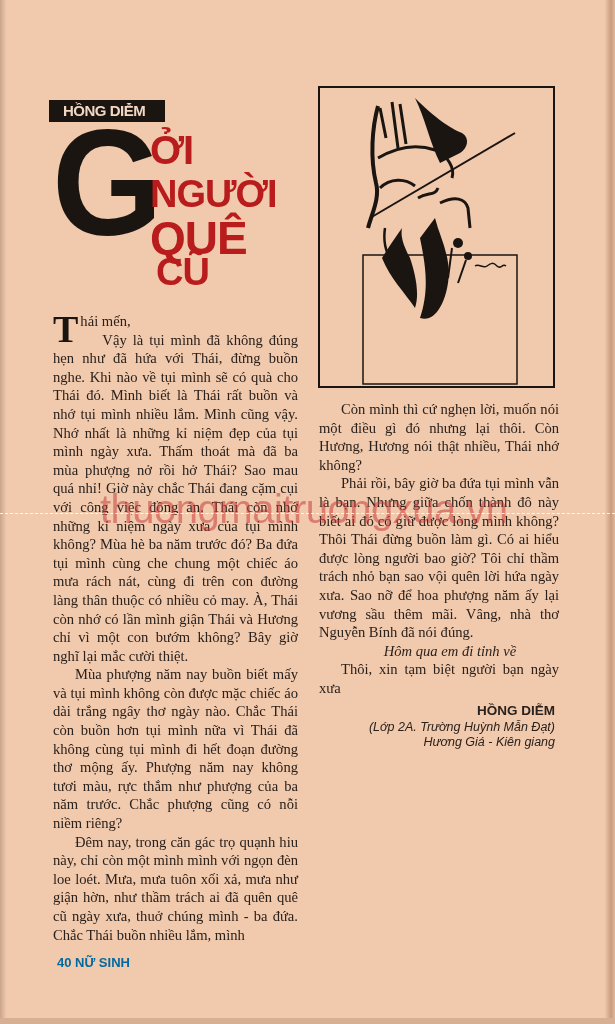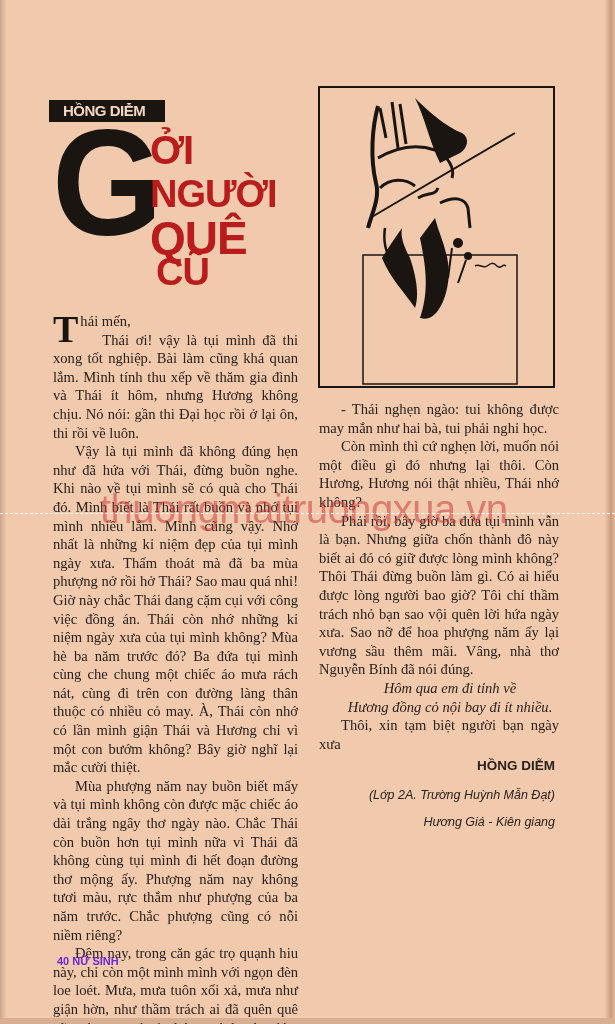--- a/index.html
+++ b/index.html
@@ -45,25 +45,25 @@
     float:left; font-size:38px; line-height:30px; font-weight:bold; margin:2px 2px 0 0;
     font-family:"Liberation Serif", serif; color:#1b1512;
   }
   .poem { font-style:italic; padding-left:22px; text-align:center; }
   .signature {
     text-align:right; font-family:"Liberation Sans", sans-serif; font-weight:bold; font-size:13.5px;
     margin-top:4px; padding-right:4px;
   }
   .school {
     text-align:right; font-family:"Liberation Sans", sans-serif; font-style:italic; font-size:12.5px;
-    line-height:15px; padding-right:4px;margin-top:12px;
+    line-height:15px; padding-right:4px;
   }
   .footer {
     position:absolute; left:57px; top:955px; font-family:"Liberation Sans", sans-serif;
-    font-weight:bold; font-size:11px; color:#6d28d9;
+    font-weight:bold; font-size:13px; color:#0369a1;
   }
   .illustration {
     position:absolute; left:318px; top:86px; width:237px; height:302px;
     border:2px solid #1b1512; box-sizing:border-box;
   }
   .illustration svg { position:absolute; left:0; top:0; }
   .watermark-line {
     position:absolute; left:0; top:513px; width:615px; height:0;
     border-top:1.5px dashed rgba(255,255,255,0.85);
   }
@@ -102,32 +102,29 @@
     <path d="M100 150 C105 175 110 200 100 230 C115 235 125 215 128 195 C132 170 120 150 115 130Z" fill="#1b1512"></path>
     <circle cx="138" cy="155" r="5" fill="#1b1512"></circle>
     <circle cx="148" cy="168" r="4" fill="#1b1512"></circle>
     <path d="M132 160 L128 190 M146 172 L138 195" stroke="#1b1512" stroke-width="2"></path>
     <path d="M155 178 c4 -3 8 3 12 0 s6 -4 10 0 s5 -3 9 0" fill="none" stroke="#1b1512" stroke-width="1.5"></path>
   </svg>
 </div>
 
 <div class="col col-left">
   <p><span class="dropcap">T</span><span>hái mến,</span></p>
-  <p class="indent">Thái ơi! vậy là tụi mình đã thi xong tốt nghiệp. Bài làm cũng khá quan lắm. Mình tính thu xếp về thăm gia đình và Thái ít hôm, nhưng Hương không chịu. Nó nói: gần thi Đại học rồi ở lại ôn, thi rồi về luôn.</p>
   <p class="indent">Vậy là tụi mình đã không đúng hẹn như đã hứa với Thái, đừng buồn nghe. Khi nào về tụi mình sẽ có quà cho Thái đó. Mình biết là Thái rất buồn và nhớ tụi mình nhiều lắm. Mình cũng vậy. Nhớ nhất là những kỉ niệm đẹp của tụi mình ngày xưa. Thấm thoát mà đã ba mùa phượng nở rồi hở Thái? Sao mau quá nhỉ! Giờ này chắc Thái đang cặm cụi với công việc đồng án. Thái còn nhớ những kỉ niệm ngày xưa của tụi mình không? Mùa hè ba năm trước đó? Ba đứa tụi mình cùng che chung một chiếc áo mưa rách nát, cùng đi trên con đường làng thân thuộc có nhiều cỏ may. À, Thái còn nhớ có lần mình giận Thái và Hương chỉ vì một con bướm không? Bây giờ nghĩ lại mắc cười thiệt.</p>
   <p class="indent">Mùa phượng năm nay buồn biết mấy và tụi mình không còn được mặc chiếc áo dài trắng ngây thơ ngày nào. Chắc Thái còn buồn hơn tụi mình nữa vì Thái đã không cùng tụi mình đi hết đoạn đường thơ mộng ấy. Phượng năm nay không tươi màu, rực thắm như phượng của ba năm trước. Chắc phượng cũng có nỗi niềm riêng?</p>
   <p class="indent">Đêm nay, trong căn gác trọ quạnh hiu này, chỉ còn một mình mình với ngọn đèn loe loét. Mưa, mưa tuôn xối xả, mưa như giận hờn, như thầm trách ai đã quên quê cũ ngày xưa, thuở chúng mình - ba đứa. Chắc Thái buồn nhiều lắm, mình</p>
 </div>
 
 <div class="col col-right">
-  <p class="indent">- Thái nghẹn ngào: tui không được may mắn như hai bà, tui phải nghỉ học.</p>
   <p class="indent">Còn mình thì cứ nghẹn lời, muốn nói một điều gì đó nhưng lại thôi. Còn Hương, Hương nói thật nhiều, Thái nhớ không?</p>
   <p class="indent">Phải rồi, bây giờ ba đứa tụi mình vẫn là bạn. Nhưng giữa chốn thành đô này biết ai đó có giữ được lòng mình không? Thôi Thái đừng buồn làm gì. Có ai hiểu được lòng người bao giờ? Tôi chỉ thầm trách nhỏ bạn sao vội quên lời hứa ngày xưa. Sao nỡ để hoa phượng năm ấy lại vương sầu thêm mãi. Vâng, nhà thơ Nguyễn Bính đã nói đúng.</p>
   <p class="poem">Hôm qua em đi tỉnh về</p>
-  <p class="poem">Hương đồng cỏ nội bay đi ít nhiều.</p>
   <p class="indent">Thôi, xin tạm biệt người bạn ngày xưa</p>
   <div class="signature">HỒNG DIỄM</div>
   <div class="school">(Lớp 2A. Trường Huỳnh Mẫn Đạt)</div>
   <div class="school">Hương Giá - Kiên giang</div>
 </div>
 
 <div class="footer">40 NỮ SINH</div>
 
 <div class="watermark-text">thuongmaitruongxua.vn</div>
 <div class="watermark-line"></div>

